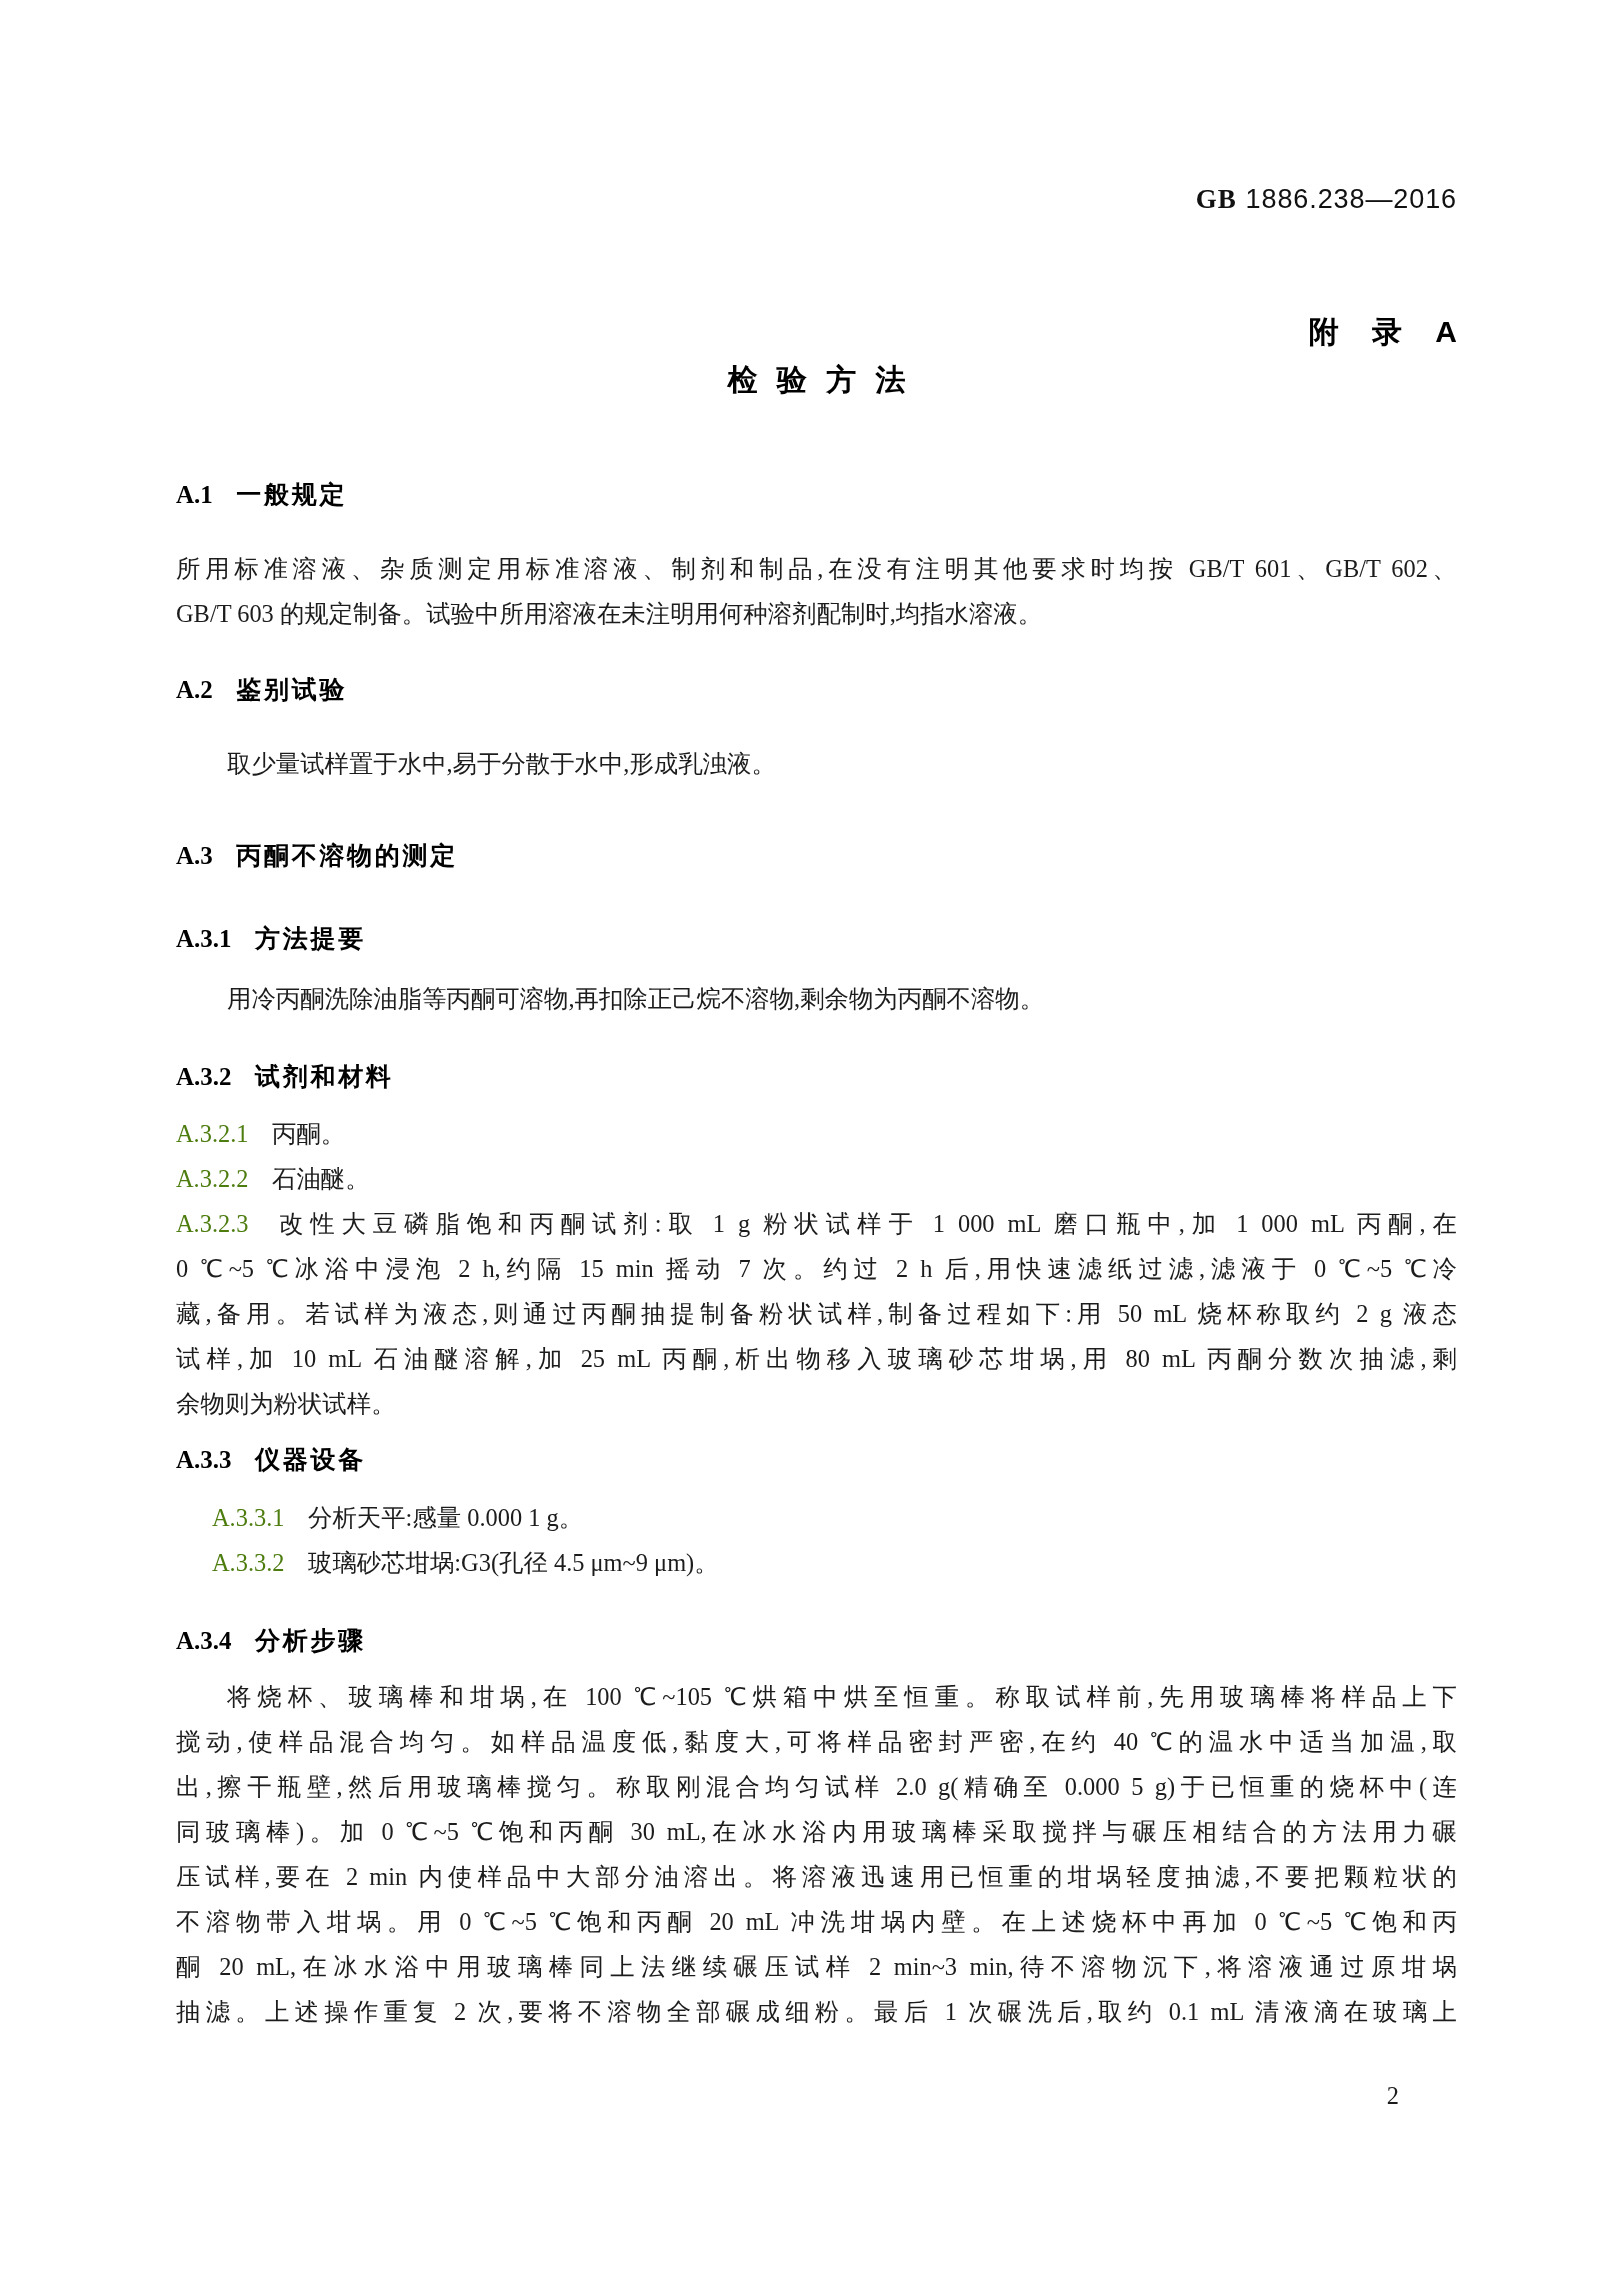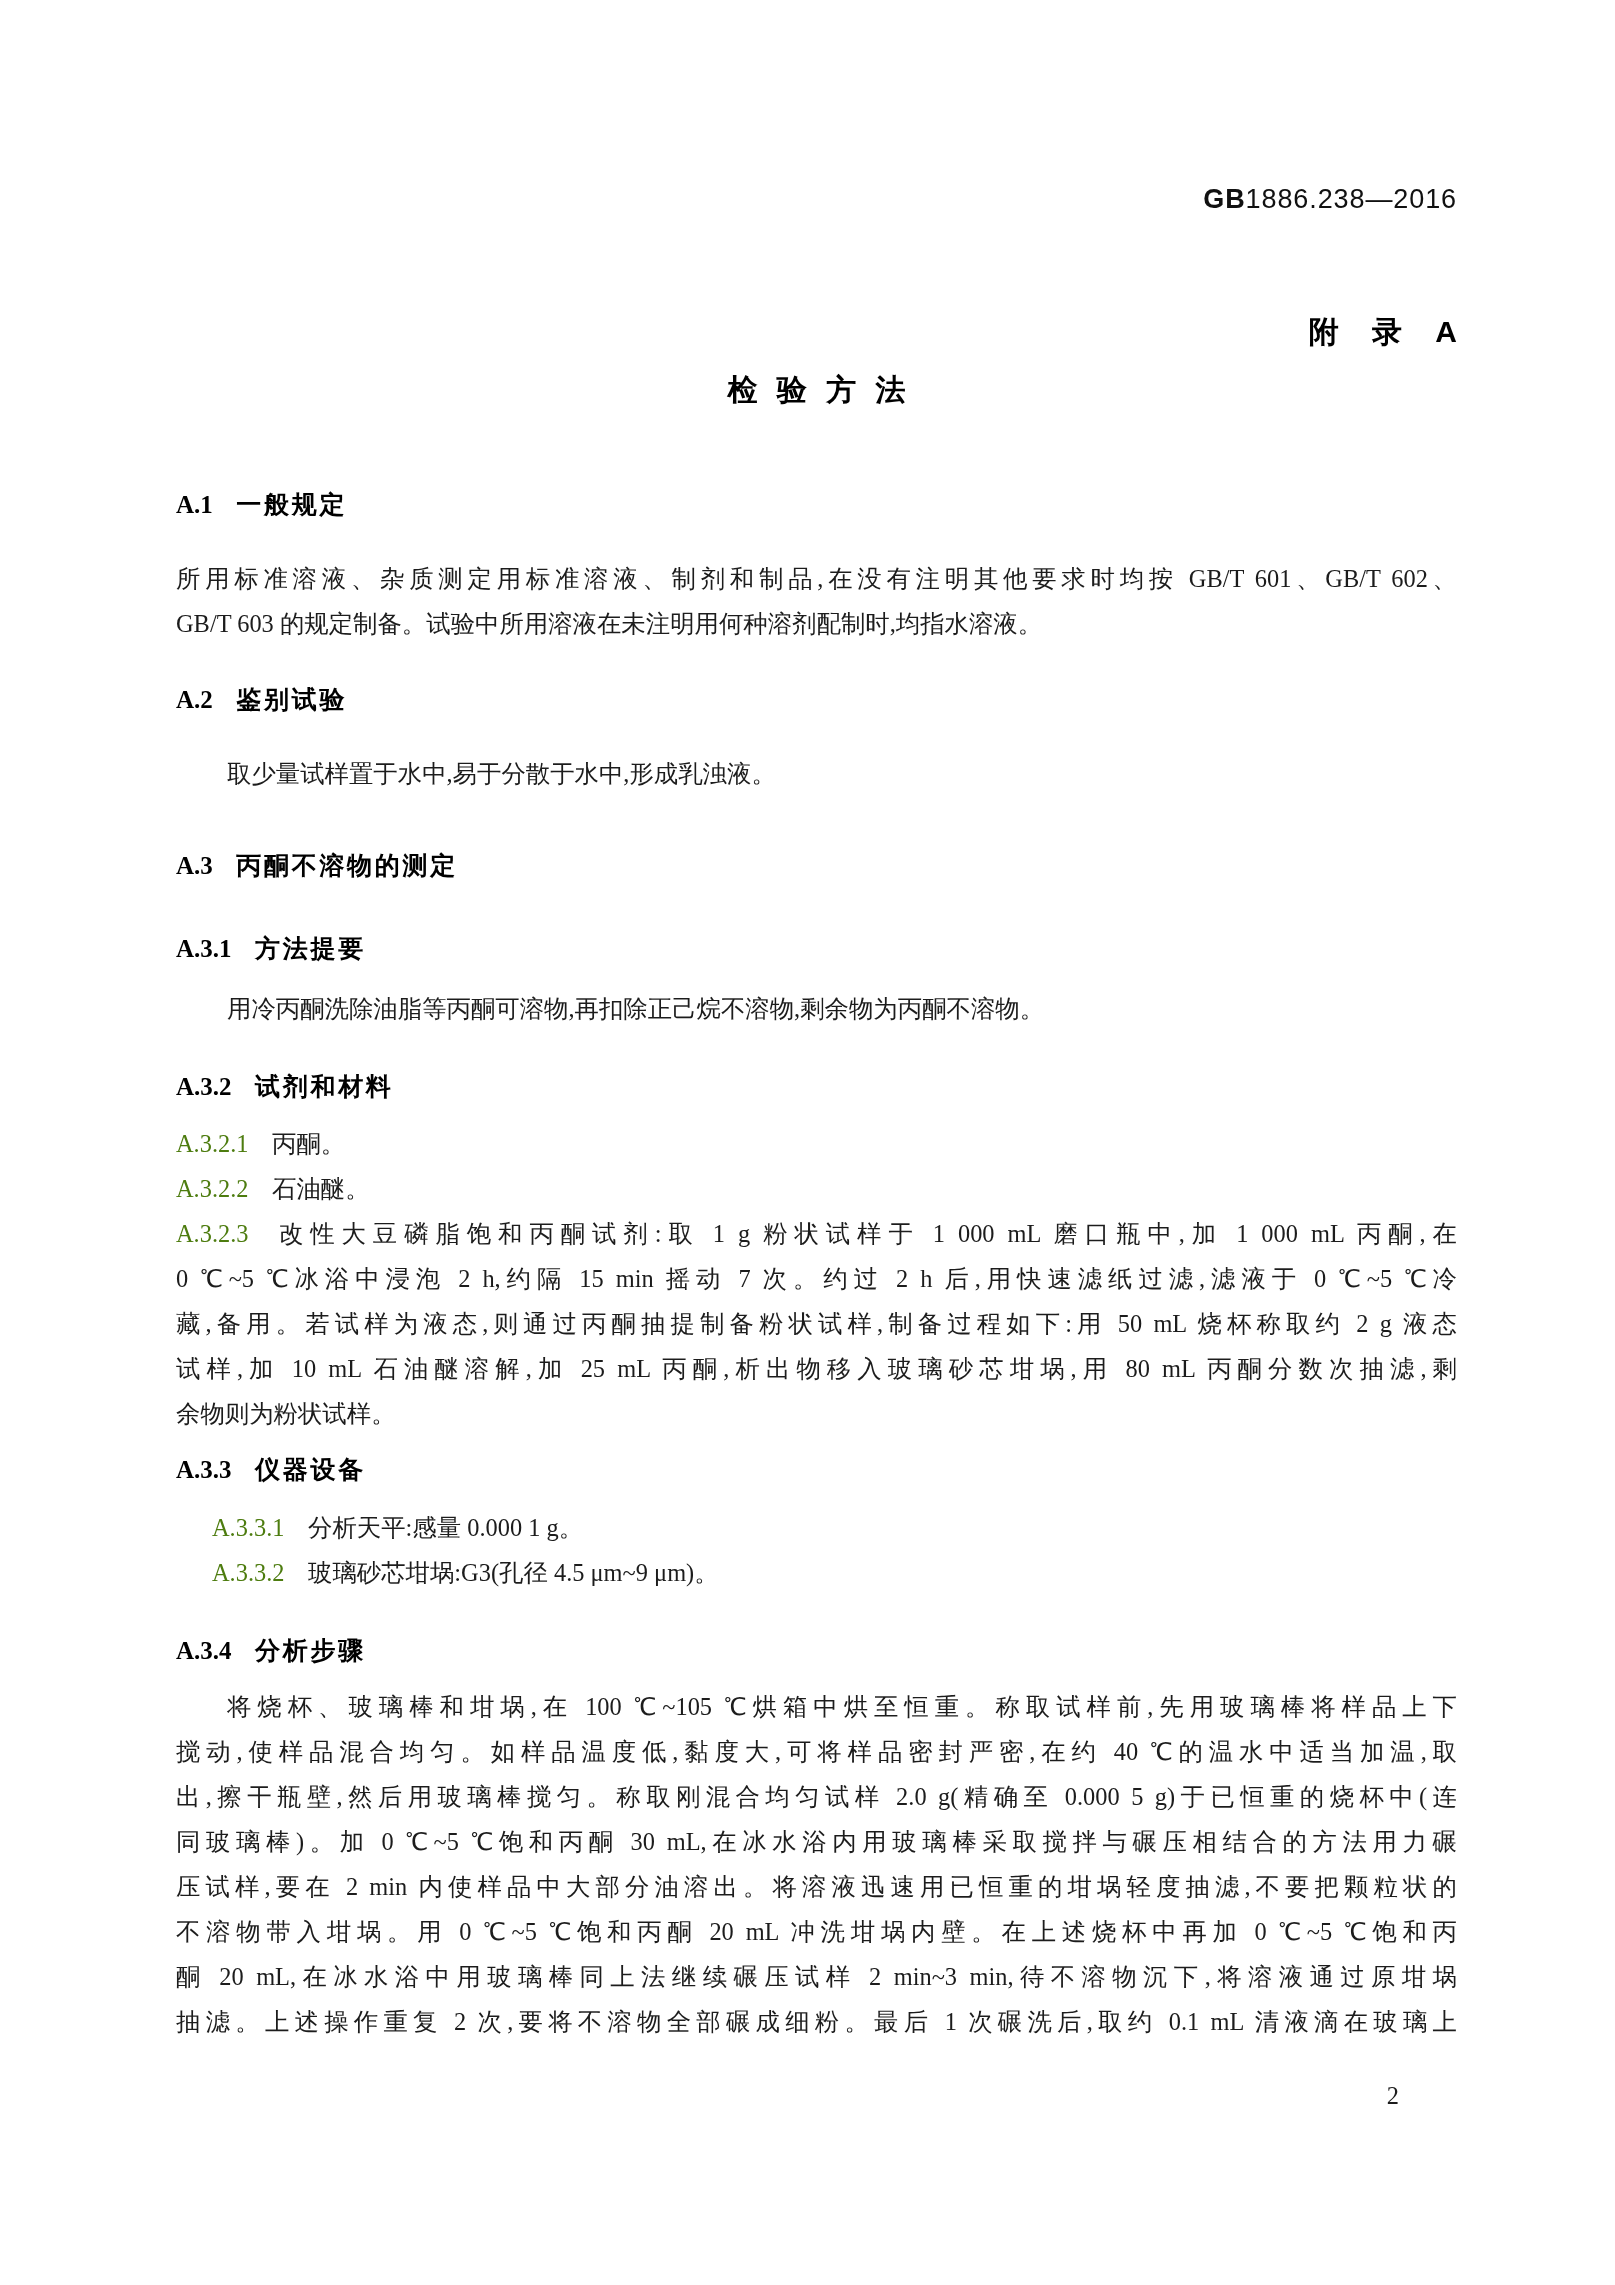--- a/index.html
+++ b/index.html
@@ -17,40 +17,41 @@
 
   .doc-header {
     padding-top: 183px;
     text-align: right;
     font-size: 27px;
     line-height: 33px;
     color: #111;
   }
   .doc-header .gb-prefix {
     font-weight: 700;
-    font-family: Liberation Sans, sans-serif;
+    font-family: Liberation Serif, serif;
     letter-spacing: 0.9px;
+    margin-right: 9px;
   }
   .doc-header .gb-number {
     font-family: "Liberation Sans", sans-serif;
     letter-spacing: 0.9px;
   }
 
   .title1 {
     margin-top: 96px;
     text-align: right;
     font-family: "Liberation Sans", sans-serif;
     font-weight: 700;
     font-size: 30px;
     line-height: 40px;
     word-spacing: 25px;
     color: #000;
   }
   .title2 {
-    margin-top: 18px;
+    margin-top: 8px;
     text-align: center;
     font-family: "Liberation Sans", sans-serif;
     font-weight: 700;
     font-size: 30px;
     line-height: 40px;
     word-spacing: 11px;
     color: #000;
   }
 
   .sec-h { font-size: 25px; font-weight: 700; line-height: 45px; color: #000; }

